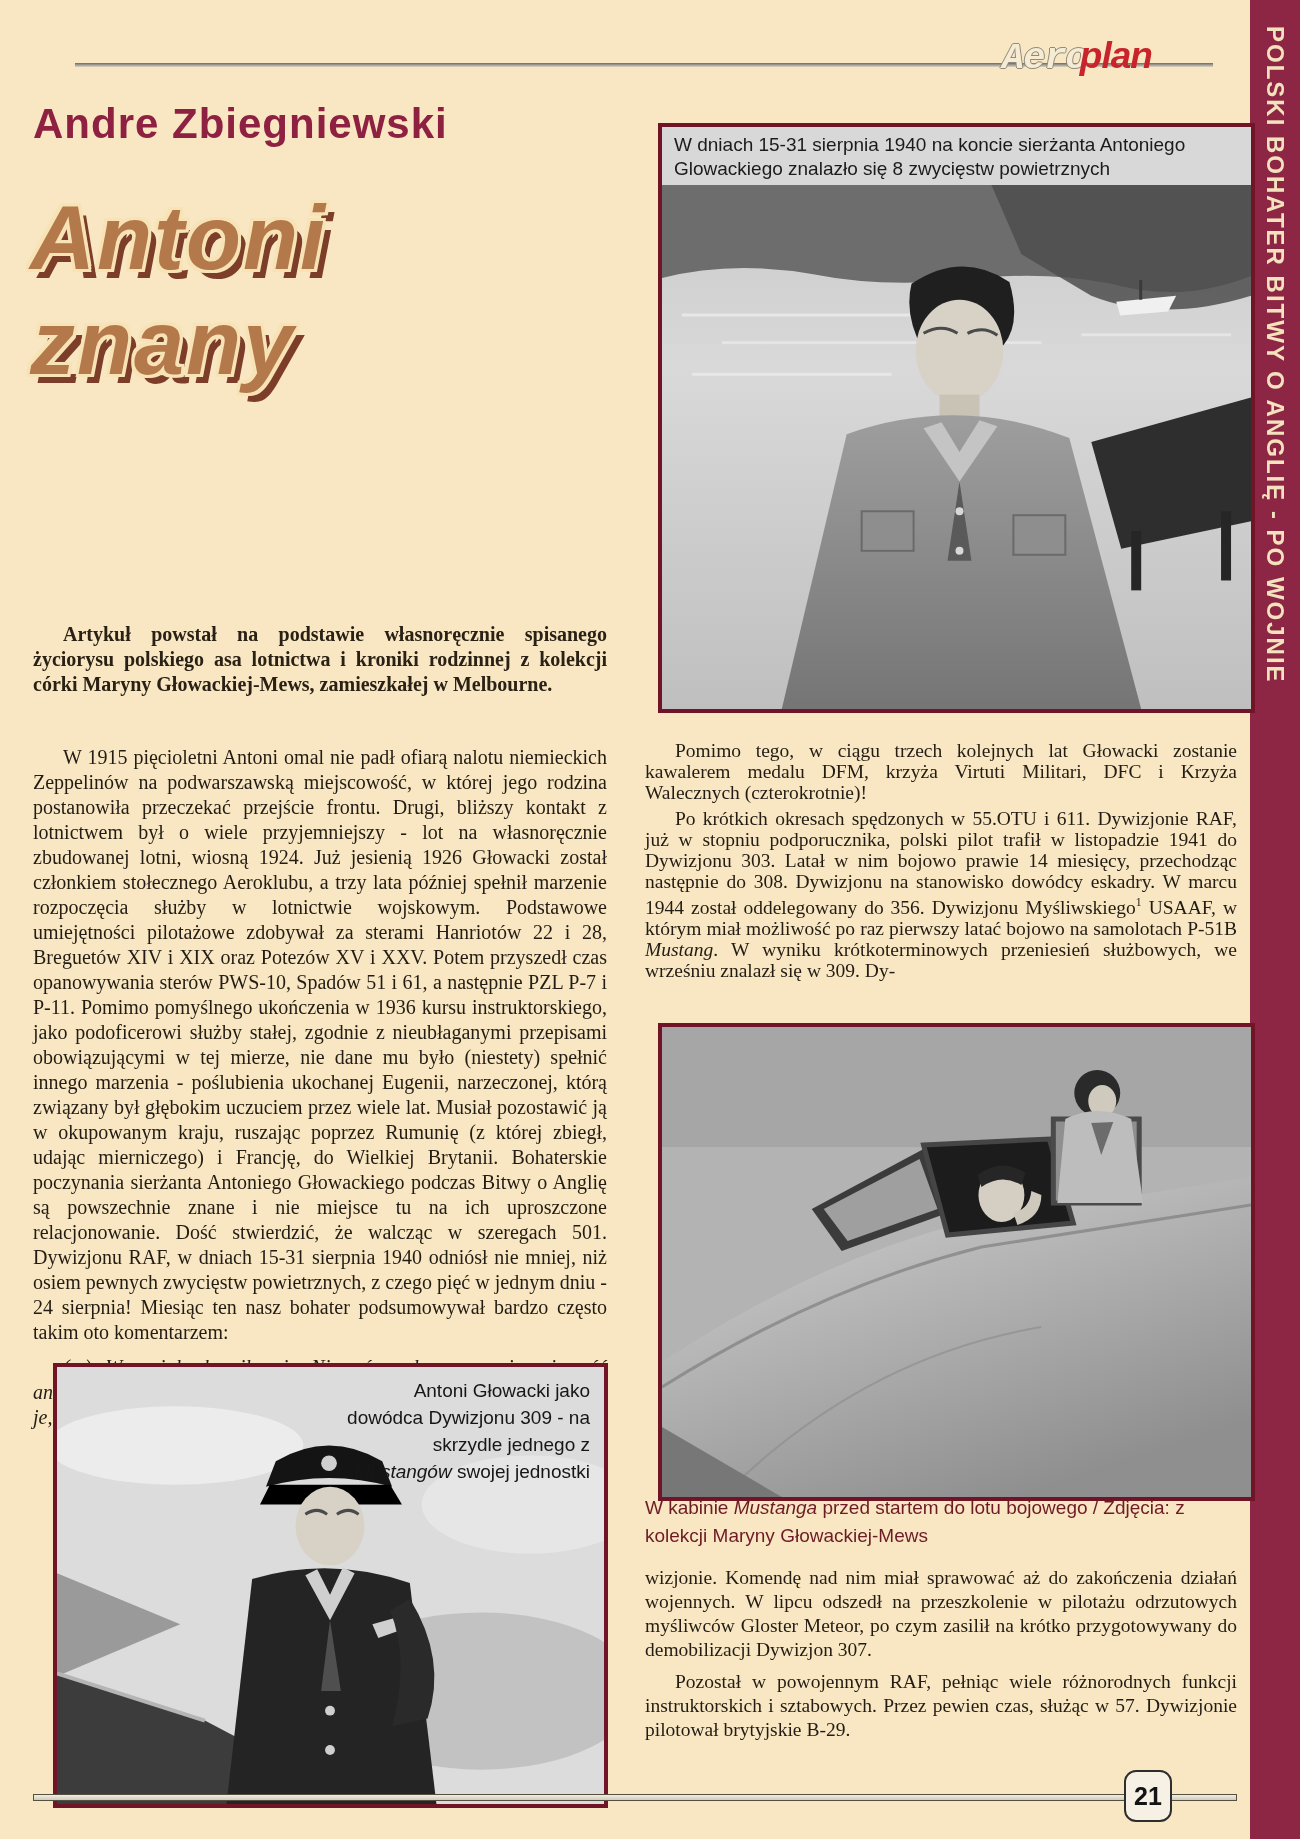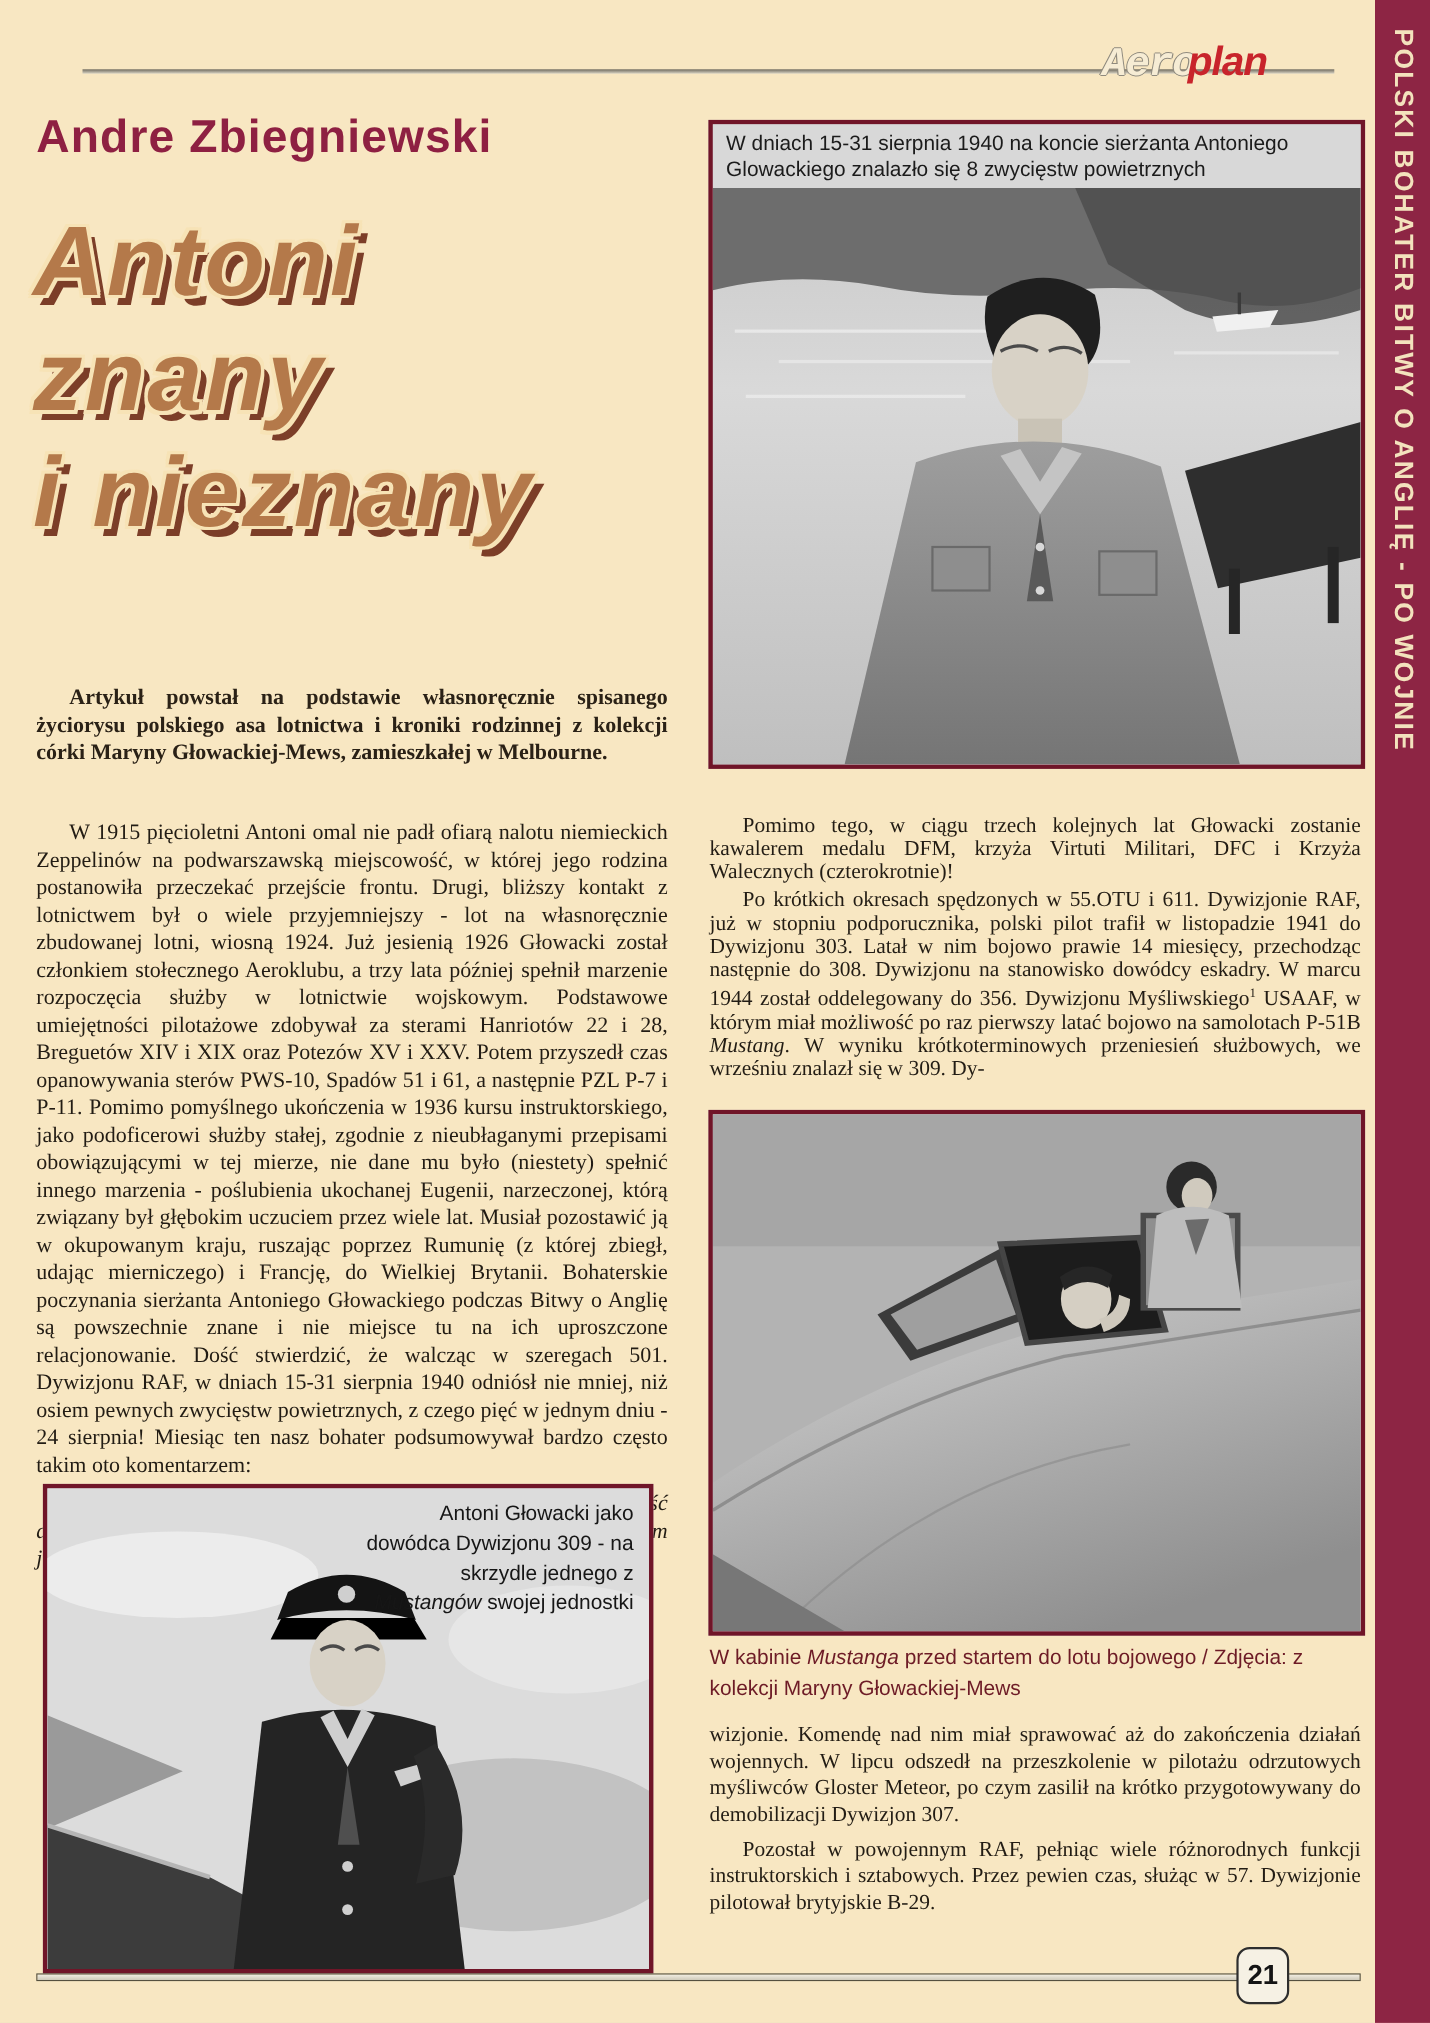--- a/index.html
+++ b/index.html
@@ -64,21 +64,21 @@
   .col p.indent{text-indent:30px;}
   .col-left{left:33px;top:745px;width:574px;font-size:20px;line-height:25px;}
   .col-left .quote{font-style:italic;margin-top:10px;}
   .col-right{left:645px;top:740px;width:592px;font-size:19.5px;line-height:21px;}
   .col-right p{margin-bottom:5px;}
   .col-right2{left:645px;top:1566px;width:592px;font-size:19.5px;line-height:24px;}
   .col-right2 p{margin-bottom:8px;}
   sup{font-size:0.6em;}
   
   .photo{
-    position:absolute;margin:4px;border:4px solid #701528;background:#d8d8d8;
+    position:absolute;margin:18px;border:4px solid #701528;background:#d8d8d8;
     box-sizing:border-box;display:flex;flex-direction:column;overflow:hidden;
   }
   .photo svg{flex:1 1 auto;display:block;width:100%;}
   .photo-top{left:640px;top:105px;width:597px;height:590px;}
   .photo-top-caption{
     flex:0 0 auto;background:#d8d8d8;padding:6px 10px 4px 12px;
     font-family:"Liberation Sans",sans-serif;font-size:19px;line-height:24px;
     color:#1b1b1b;text-align:left;
   }
   .photo-right{left:640px;top:1005px;width:597px;height:478px;}
@@ -118,21 +118,20 @@
 
   <div class="top-rule"></div>
   <div class="logo">
     <span class="logo-aero">Aero</span><span class="logo-plan">plan</span>
   </div>
 
   <h2 class="author">Andre Zbiegniewski</h2>
   <h1 class="title">
     <span class="title-line">Antoni</span>
     <span class="title-line">znany</span>
-    <span class="title-line">i nieznany</span>
   </h1>
   <p class="lede">Artykuł powstał na podstawie własnoręcznie spisanego życiorysu polskiego asa lotnictwa i kroniki rodzinnej z kolekcji córki Maryny Głowackiej-Mews, zamieszkałej w Melbourne.</p>
 
   <figure class="photo photo-top">
     <figcaption class="photo-top-caption">W dniach 15-31 sierpnia 1940 na koncie sierżanta Antoniego Glowackiego znalazło się 8 zwycięstw powietrznych</figcaption>
     <svg viewBox="0 0 590 530" preserveAspectRatio="none">
       <defs>
         <linearGradient id="wg" x1="0" y1="0" x2="0" y2="1">
           <stop offset="0" stop-color="#c9c9c9"></stop>
             <stop offset="0.35" stop-color="#d9d9d9"></stop>

